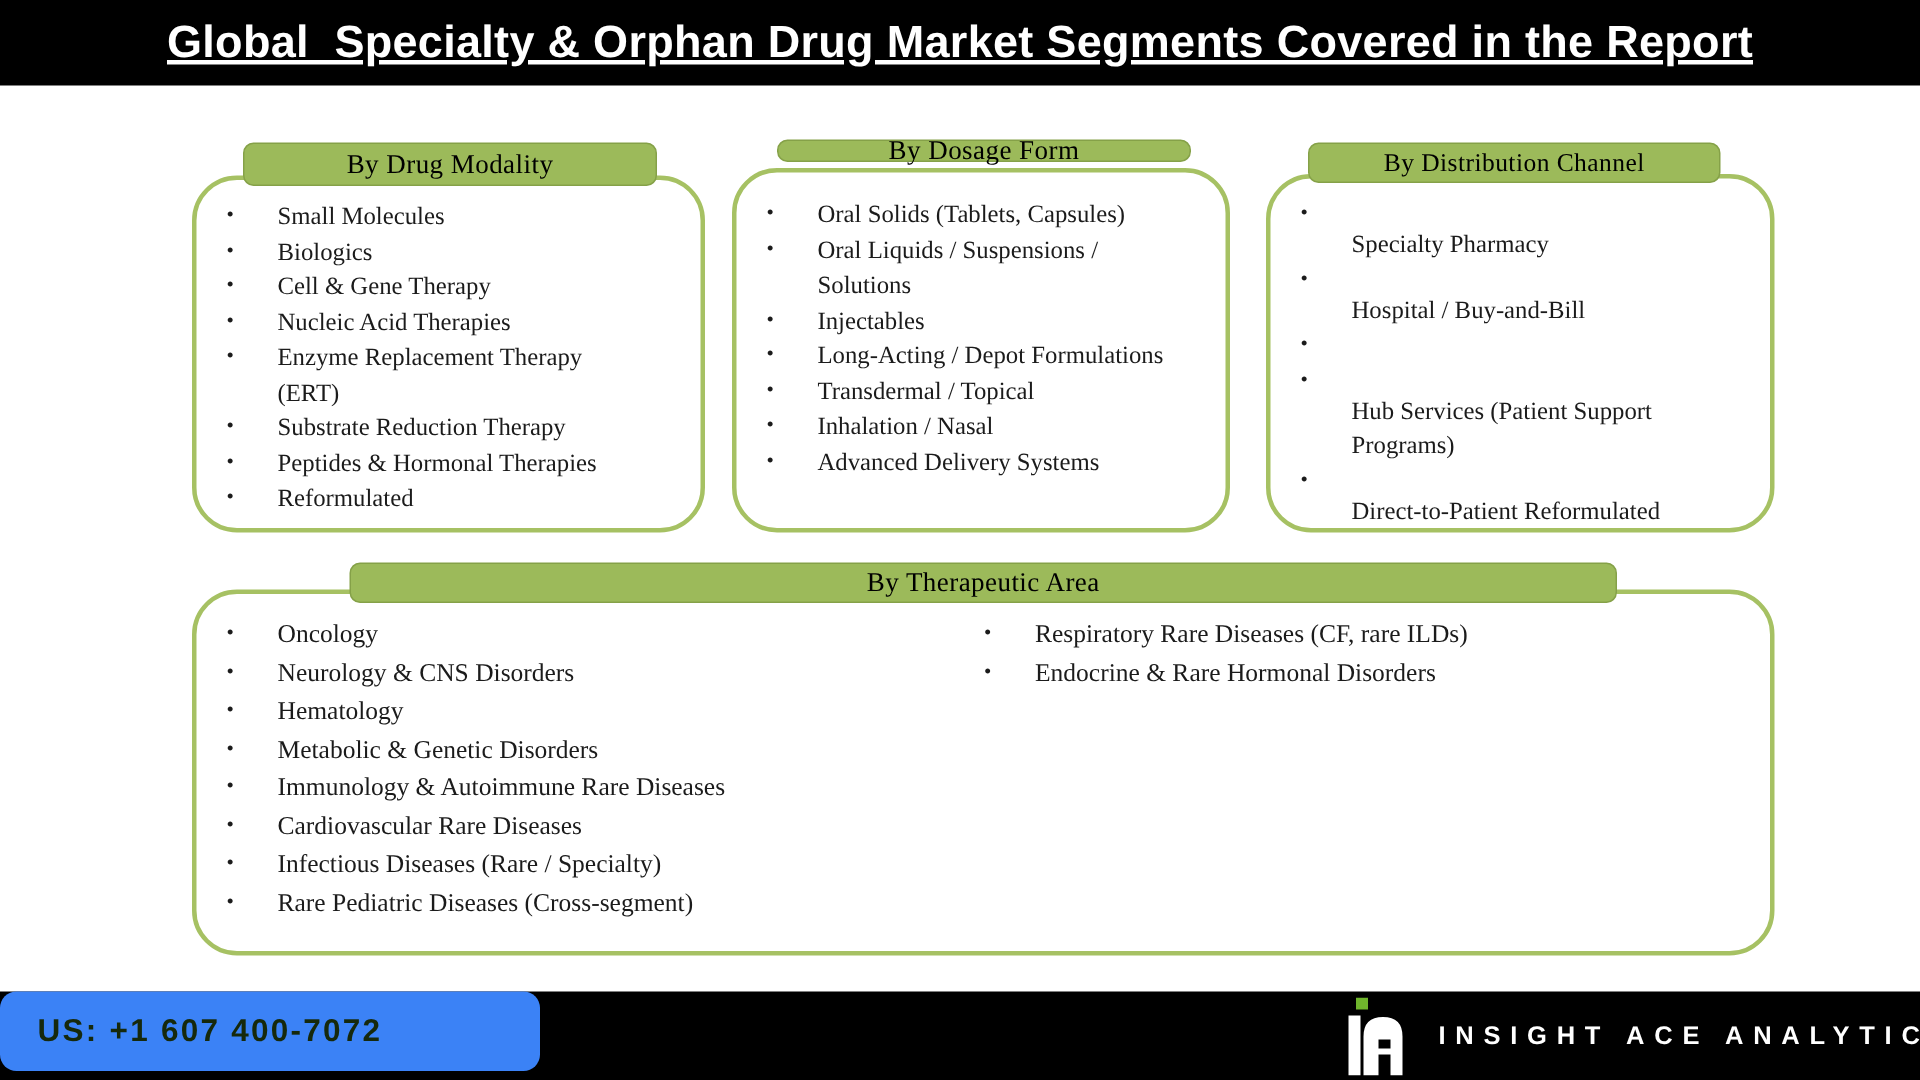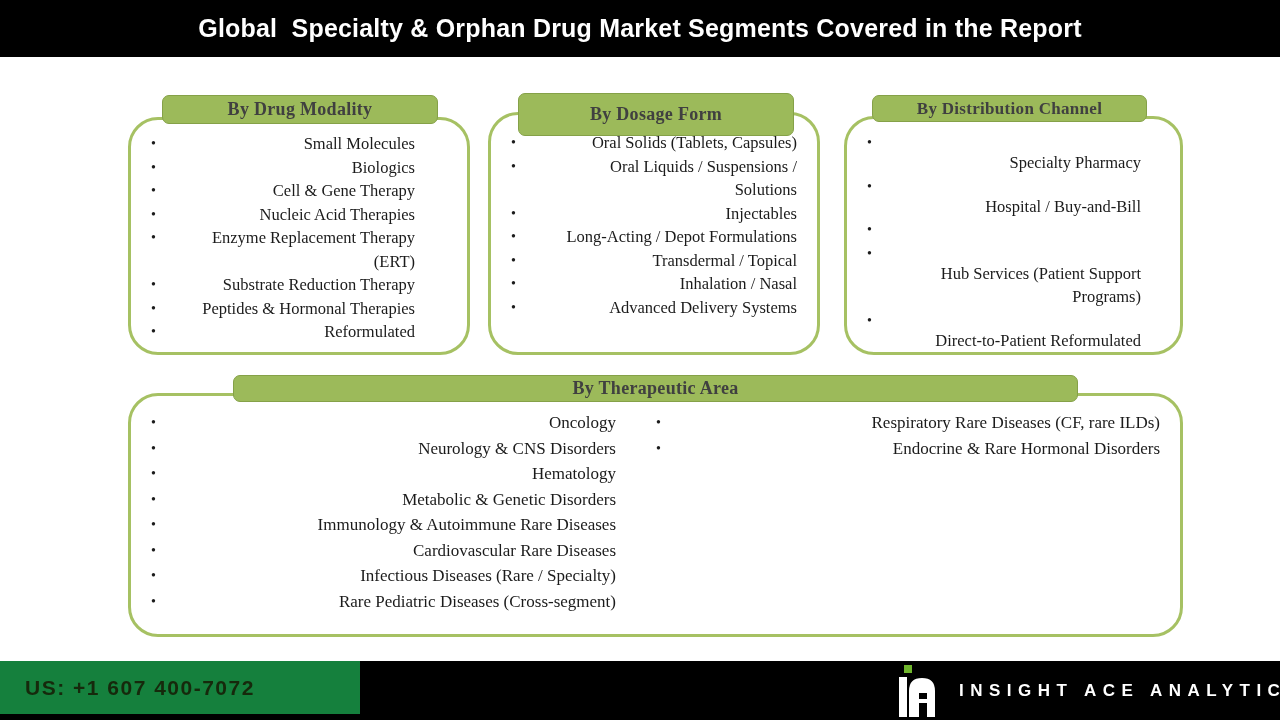--- a/index.html
+++ b/index.html
@@ -9,54 +9,54 @@
     font-family:"Liberation Serif", serif;
   }
 
   
   .topbar {
     position:absolute; left:0; top:0; width:1280px; height:57px;
     background:#000000; display:flex; align-items:center; justify-content:center;
   }
   .topbar h1 {
     margin:0; color:#ffffff; font-family:"Liberation Sans", sans-serif;
-    font-size:25px; font-weight:bold; letter-spacing:0.2px; white-space:pre;
+    font-size:30px; font-weight:bold; letter-spacing:0.2px; white-space:pre;text-decoration:underline;
   }
 
   
   .box {
     position:absolute; background:#ffffff; box-sizing:border-box;
     border:3px solid #a6c163; border-radius:30px; z-index:1;
   }
   .box1 { left:128px; top:117px; width:342px; height:238px; }
   .box2 { left:488px; top:112px; width:332px; height:243px; }
   .box3 { left:844px; top:116px; width:339px; height:239px; }
   .box4 { left:128px; top:393px; width:1055px; height:244px; }
 
   .pill {
     position:absolute; z-index:2; box-sizing:border-box;
     background:#9cba5a; border:1px solid #85a148; border-radius:7px;
     display:flex; align-items:center; justify-content:center;
   }
   .pill1 { left:162px; top:95px;  width:276px; height:29px; }
-  .pill2 { left:518px; top:93px;  width:276px; height:43px; }
+  .pill2 { left:518px; top:93px;  width:276px; height:15px; }
   .pill3 { left:872px; top:95px;  width:275px; height:27px; }
   .pill4 { left:233px; top:375px; width:845px; height:27px; }
   .pill-text {
-    font-weight:bold; color:#404040; font-size:18px; letter-spacing:0.3px;
+    font-weight:normal; color:#000000; font-size:18px; letter-spacing:0.3px;
     white-space:nowrap;
     text-align:right;
   }
   .pill3 .pill-text { font-size:17px; }
 
   
   .list { list-style:none; margin:0; padding:0; color:#1b1b1b; }
   .list li { display:flex; align-items:flex-start; }
   .bullet { flex:0 0 34px; margin-left:20px; text-align:left; font-size:14px; }
-  .li-text { flex:1;text-align:right; }
+  .li-text { flex:1; }
 
   .box1 .list, .box2 .list, .box3 .list {
     font-size:16.5px; line-height:23.5px;
   }
   .box1 .list { margin-top:12px; }
   .box2 .list { margin-top:16px; }
   .box3 .list { margin-top:12px; }
   .box1 .li-text { padding-right:52px; }
   .box2 .li-text { padding-right:20px; }
   .box3 .li-text { padding-right:39px;margin-top:20px; }
@@ -67,22 +67,22 @@
   .box4 .list { font-size:17px; line-height:25.5px; }
   .box4 .li-text { padding-right:20px; }
 
   
   .footer {
     position:absolute; left:0; top:661px; width:1280px; height:59px;
     background:#000000;
   }
   .phone-box {
     position:absolute; left:0; top:0; width:360px; height:53px;
-    background:#15803d; display:flex; align-items:center;
-    padding-left:25px; box-sizing:border-box;
+    background:#3b82f6; display:flex; align-items:center;
+    padding-left:25px; box-sizing:border-box;border-radius:11px;
   }
   .phone-text {
     font-family:"Liberation Sans", sans-serif; font-weight:bold;
     font-size:21px; letter-spacing:1.5px; color:#16290c; white-space:nowrap;
   }
   .brand {
     position:absolute; left:897px; top:0; height:59px;
     display:flex; align-items:center; gap:22px;
   }
   .logo { display:block; width:40px; height:52px; }

